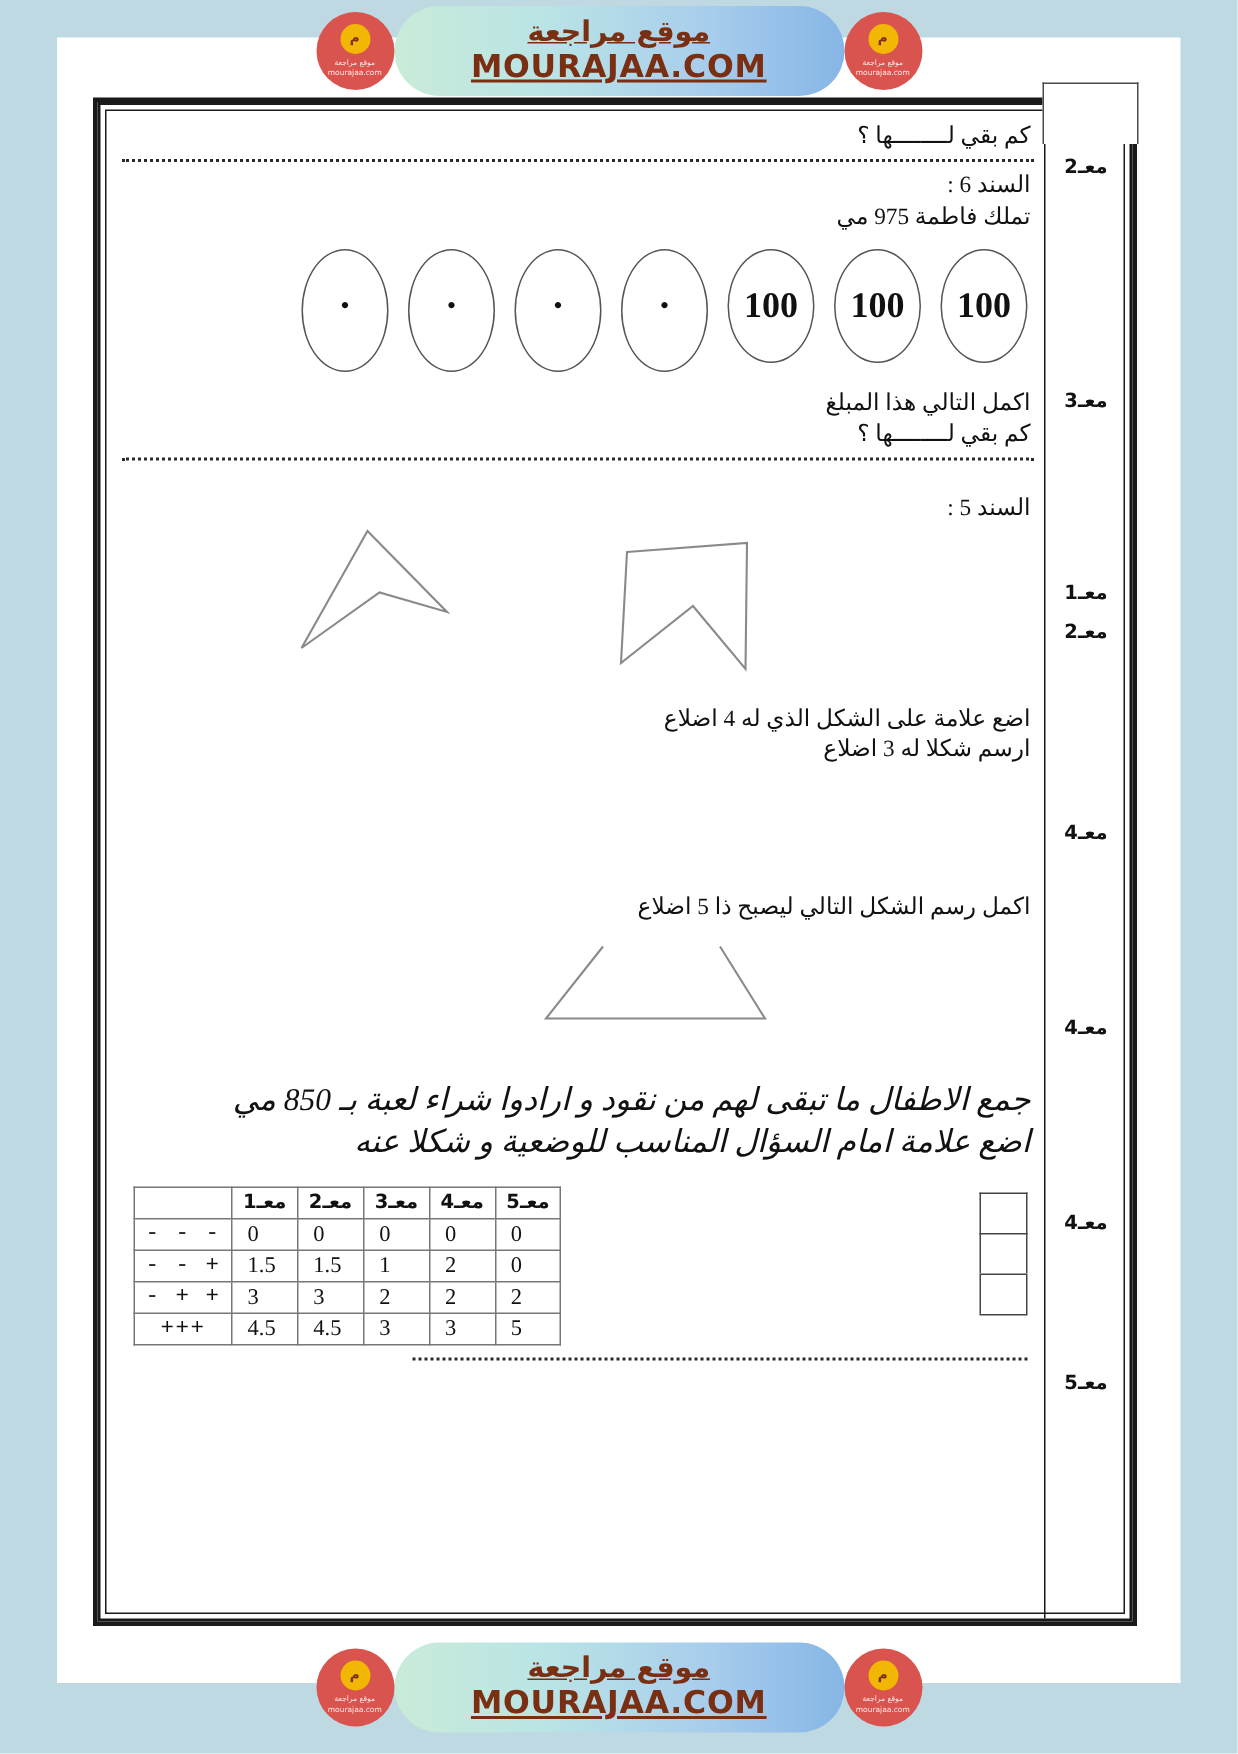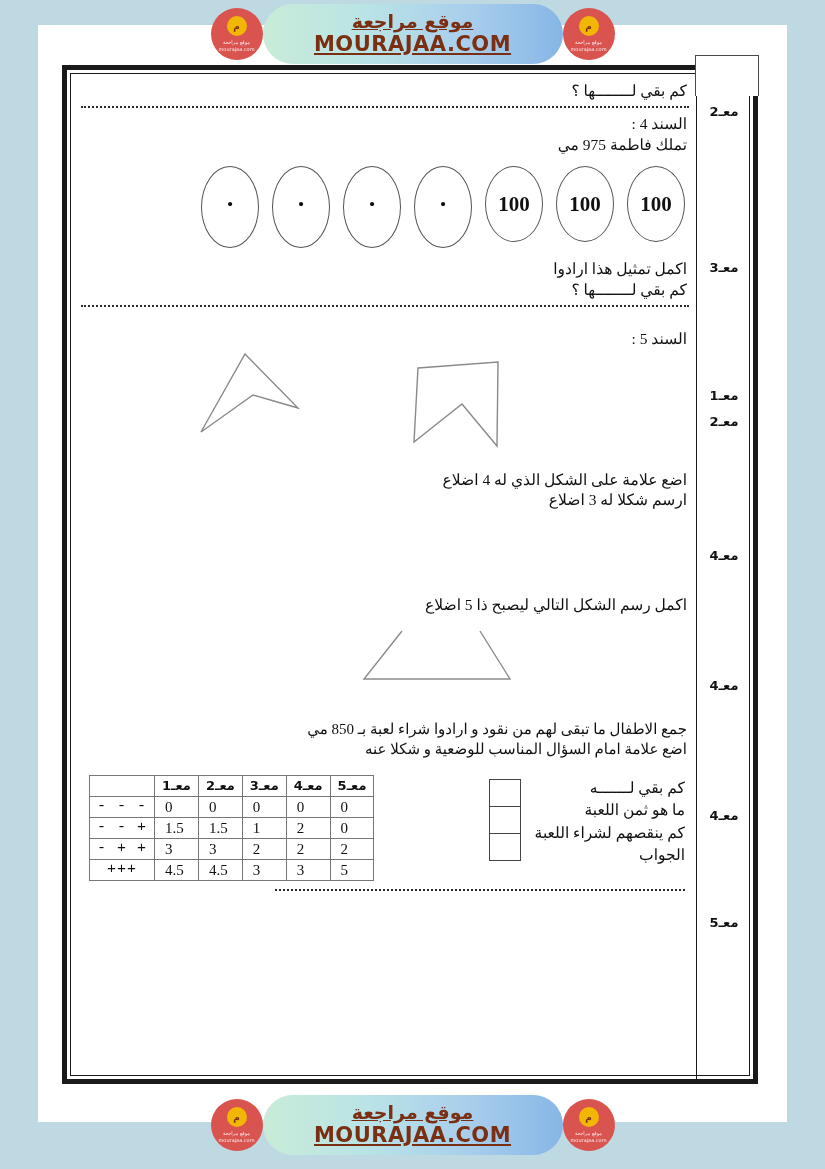--- a/index.html
+++ b/index.html
@@ -76,21 +76,21 @@
     left:8px; top:4px;
     right:58px; bottom:4px;
     direction:rtl;
     text-align:right;
     font-size:15.5px;
     color:#111;
     line-height:1.32;
   }
 
   .line{ padding:0 8px 0 4px; white-space:nowrap;}
-  .line.small{font-size:15px;}
+  .line.small{font-size:21px;font-style:italic;}
 
   .dotline{
     margin:5px 6px 6px 6px;
     border-bottom:2px dotted #2a2a2a;
     height:0;
   }
 
   .gap-sm{height:7px;}
   .gap-md{height:16px;}
   .gap-lg{height:34px;}
@@ -104,21 +104,21 @@
     padding:4px 10px 4px 10px;
     direction:ltr;
   }
   .coin{
     width:56px;height:74px;
     border:1px solid #555;
     border-radius:50%;
     display:flex;align-items:center;justify-content:center;
     font-family:"Liberation Serif","DejaVu Serif",serif;
     font-weight:bold;
-    font-size:21px;
+    font-size:24px;
     color:#111;
     background:#fff;
     flex:0 0 auto;
   }
   .coin.dot{font-size:26px;line-height:0;padding-bottom:6px;}
 
   
   .shapes-row{position:relative;height:120px;}
   .shape-svg{position:absolute;}
 
@@ -250,36 +250,36 @@
     <div class="comp" style="top:738px">معـ4</div>
     <div class="comp" style="top:845px">معـ5</div>
 
     <div id="content">
 
       <div class="gap-sm"></div>
       <div class="line">كم بقي لــــــــها ؟</div>
 
       <div class="dotline"></div>
 
-      <div class="line">السند 4 :</div>
+      <div class="line">السند 6 :</div>
       <div class="line">تملك فاطمة 975 مي</div>
 
       <div class="gap-sm"></div>
       <div class="coins">
         <div class="coin">100</div>
         <div class="coin">100</div>
         <div class="coin">100</div>
         <div class="coin dot">·</div>
         <div class="coin dot">·</div>
         <div class="coin dot">·</div>
         <div class="coin dot">·</div>
       </div>
 
       <div class="gap-sm"></div>
-      <div class="line">اكمل تمثيل هذا ارادوا</div>
+      <div class="line">اكمل التالي هذا المبلغ</div>
       <div class="line">كم بقي لــــــــها ؟</div>
 
       <div class="dotline"></div>
 
       <div class="gap-md"></div>
       <div class="line">السند 5 :</div>
 
       <div class="shapes-row">
         <svg class="shape-svg" style="right:185px;top:4px" width="100" height="100" viewBox="0 0 100 100">
           <polygon points="8,14 88,8 87,92 52,50 4,88" fill="none" stroke="#8a8a8a" stroke-width="1.4"></polygon>
@@ -305,26 +305,20 @@
       </div>
 
       <div class="line small">جمع الاطفال ما تبقى لهم من نقود و ارادوا  شراء لعبة بـ 850 مي</div>
       <div class="line small">اضع علامة امام السؤال المناسب للوضعية و شكلا عنه</div>
 
       <div class="gap-sm"></div>
 
       <div class="bottom-area">
 
         <div class="qblock">
-          <div class="qtexts">
-            <div>كم بقي لـــــــه</div>
-            <div>ما هو ثمن اللعبة</div>
-            <div>كم ينقصهم لشراء اللعبة</div>
-            <div>الجواب</div>
-          </div>
           <div class="boxes">
             <div class="cbox"></div>
             <div class="cbox"></div>
             <div class="cbox"></div>
           </div>
         </div>
 
         <table class="grid">
           <thead>
             <tr>

